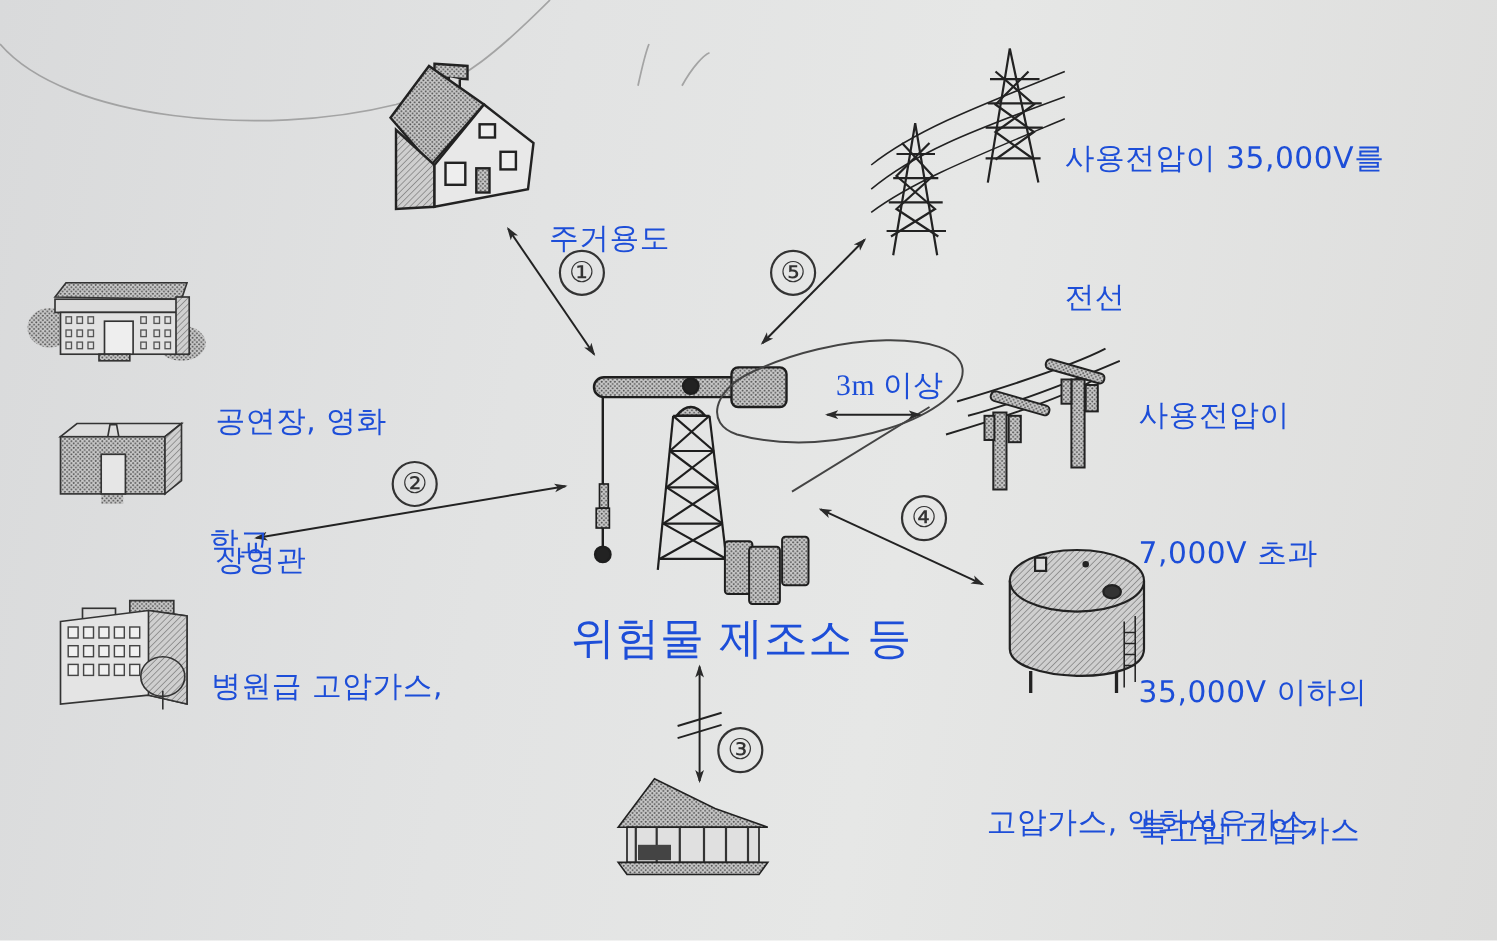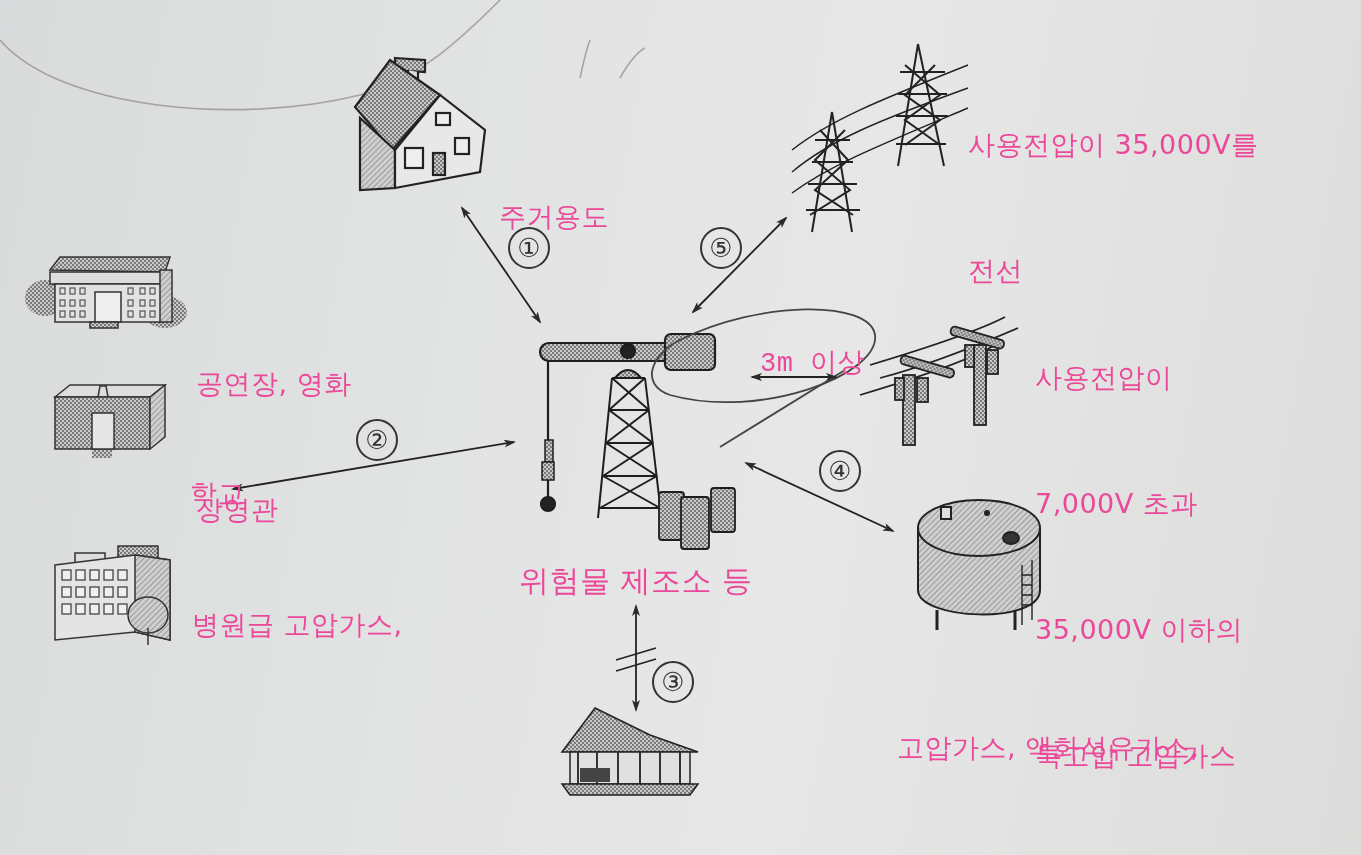--- a/index.html
+++ b/index.html
@@ -4,25 +4,25 @@
   <style>
     html, body { margin: 0; padding: 0; }
     body {
       width: 1361px; height: 855px; overflow: hidden; position: relative;
       background: linear-gradient(100deg, #d9dadb 0%, #e2e3e3 35%, #e6e7e6 60%, #dcdcdb 100%);
       font-family: "DejaVu Sans", "Liberation Sans", sans-serif;
       color: #2b2b2b;
     }
     #stage { position: absolute; left: 0; top: 0; width: 1361px; height: 855px; }
     .lbl {
-      position: absolute; font-size: 27px; line-height: 42px; color: #ec4899;
+      position: absolute; font-size: 27px; line-height: 42px; color: #1d4ed8;
       white-space: pre; letter-spacing: 0.5px;
     }
     .lbl div { white-space: nowrap; }
-    .serifnum { font-family: Liberation Mono, monospace; margin-top: 14px; }
+    .serifnum { font-family: Liberation Serif, serif; }
     .circ {
       position: absolute; width: 38px; height: 38px; border: 2px solid #333; border-radius: 50%;
       font-size: 26px; line-height: 38px; text-align: center; color: #333;
       font-family: "DejaVu Sans", sans-serif;
     }
     svg { position: absolute; left: 0; top: 0; }
   </style>
 </head>
 <body>
 
@@ -249,21 +249,21 @@
   <div class="lbl" style="left:190px;top:389px;">
     <div>학교</div>
   </div>
 
   <div class="lbl" style="left:192px;top:520px;">
     <div>병원급 고압가스,</div>
     
     
   </div>
 
-  <div class="lbl" style="left:519px;top:560px;font-size:30px;text-align:center;">위험물 제조소 등</div>
+  <div class="lbl" style="left:519px;top:560px;font-size:40px;text-align:center;">위험물 제조소 등</div>
 
   <div class="lbl serifnum" style="left:760px;top:329px;font-size:27px;">3m 이상</div>
 
   <div class="lbl" style="left:550px;top:808px;">
     
   </div>
 
   <div class="lbl" style="left:897px;top:643px;">
     <div>고압가스, 액화석유가스,</div>
     <div>도시가스 저장, 취급시설</div>

